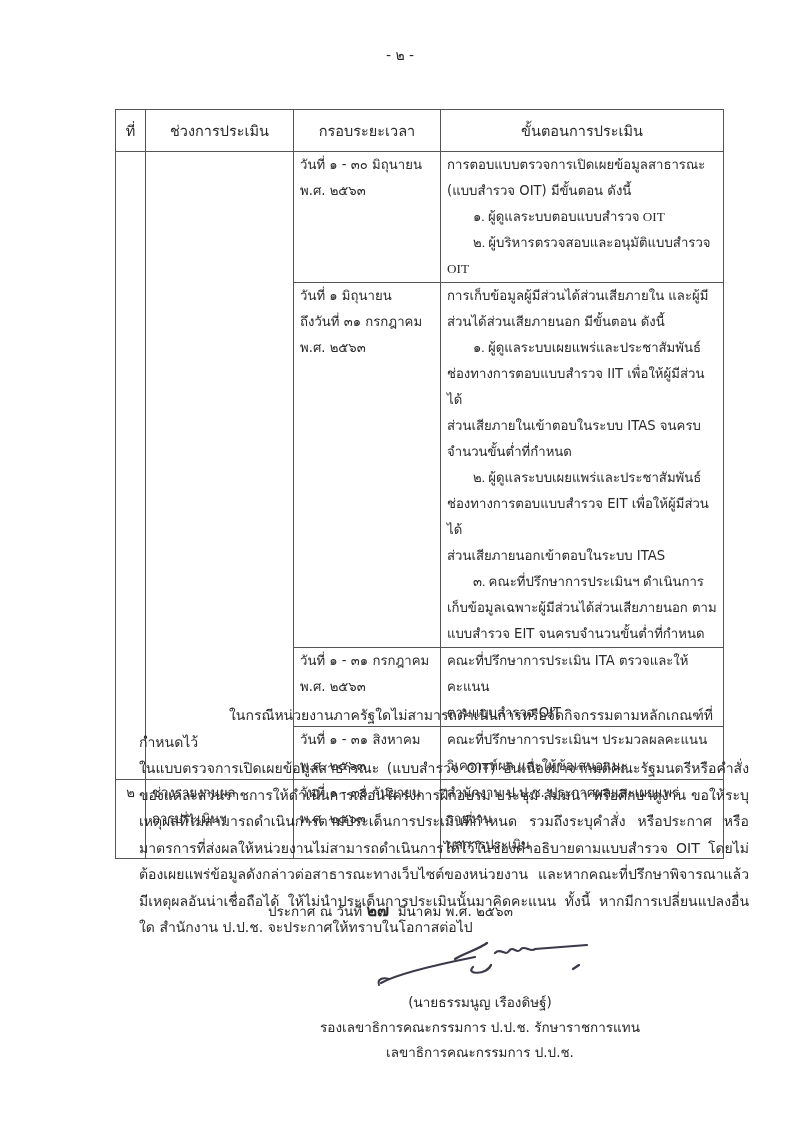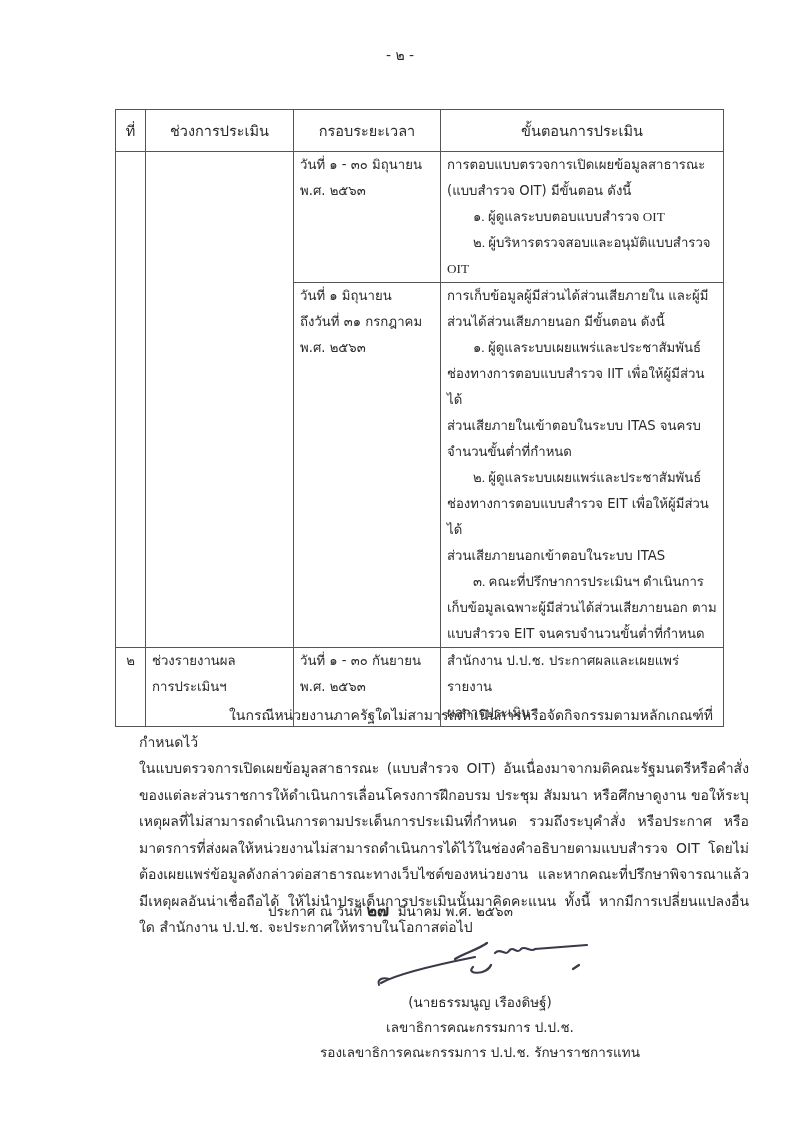--- a/index.html
+++ b/index.html
@@ -78,21 +78,45 @@
       <span class="blk">จำนวนขั้นต่ำที่กำหนด</span>
       <span class="ind">๒. ผู้ดูแลระบบเผยแพร่และประชาสัมพันธ์</span>
       <span class="blk">ช่องทางการตอบแบบสำรวจ EIT เพื่อให้ผู้มีส่วนได้</span>
       <span class="blk">ส่วนเสียภายนอกเข้าตอบในระบบ ITAS</span>
       <span class="ind">๓. คณะที่ปรึกษาการประเมินฯ ดำเนินการ</span>
       <span class="blk">เก็บข้อมูลเฉพาะผู้มีส่วนได้ส่วนเสียภายนอก ตาม</span>
       <span class="blk">แบบสำรวจ EIT จนครบจำนวนขั้นต่ำที่กำหนด</span>
     </td>
   </tr>
 
+  <tr style="height:51px">
+    <td class="c1 nb"></td>
+    <td class="c2 nb"></td>
+    <td class="c3">
+      <span class="blk">วันที่ ๑ - ๓๑ กรกฎาคม</span>
+      <span class="blk">พ.ศ. ๒๕๖๓</span>
+    </td>
+    <td class="c4">
+      <span class="blk">คณะที่ปรึกษาการประเมิน ITA ตรวจและให้คะแนน</span>
+      <span class="blk">ตามแบบสำรวจ OIT</span>
+    </td>
+  </tr>
 
+  <tr style="height:47px">
+    <td class="c1 nbt"></td>
+    <td class="c2 nbt"></td>
+    <td class="c3">
+      <span class="blk">วันที่ ๑ - ๓๑ สิงหาคม</span>
+      <span class="blk">พ.ศ. ๒๕๖๓</span>
+    </td>
+    <td class="c4">
+      <span class="blk">คณะที่ปรึกษาการประเมินฯ ประมวลผลคะแนน</span>
+      <span class="blk">วิเคราะห์ผล และให้ข้อเสนอแนะ</span>
+    </td>
+  </tr>
 
   <tr style="height:52px">
     <td class="c1">๒</td>
     <td class="c2">
       <span class="blk">ช่วงรายงานผล</span>
       <span class="blk">การประเมินฯ</span>
     </td>
     <td class="c3">
       <span class="blk">วันที่ ๑ - ๓๐ กันยายน</span>
       <span class="blk">พ.ศ. ๒๕๖๓</span>
@@ -116,15 +140,15 @@
   &nbsp;<span>มีนาคม พ.ศ. ๒๕๖๓</span>
 </div>
 
 <svg class="sig" viewBox="0 0 215 60">
   <path d="M6 48 C 20 40, 60 30, 100 22 M80 24 C 90 18, 104 14, 112 8 M98 32 C 90 40, 112 40, 116 30 M120 18 C 126 12, 130 22, 134 16 C 138 10, 142 20, 146 14 C 150 10, 156 18, 160 14 L 212 10 M198 34 L 204 30" fill="none" stroke="#3a3a4a" stroke-width="2.2" stroke-linecap="round"></path>
   <path d="M4 50 C 2 44, 8 42, 14 44" fill="none" stroke="#3a3a4a" stroke-width="2" stroke-linecap="round"></path>
 </svg>
 
 <div class="sig-block">
   <div>(นายธรรมนูญ เรืองดิษฐ์)</div>
+  <div>รองเลขาธิการคณะกรรมการ ป.ป.ช. รักษาราชการแทน</div>
   <div>เลขาธิการคณะกรรมการ ป.ป.ช.</div>
-  <div>รองเลขาธิการคณะกรรมการ ป.ป.ช. รักษาราชการแทน</div>
 </div>
 
 </body></html>

